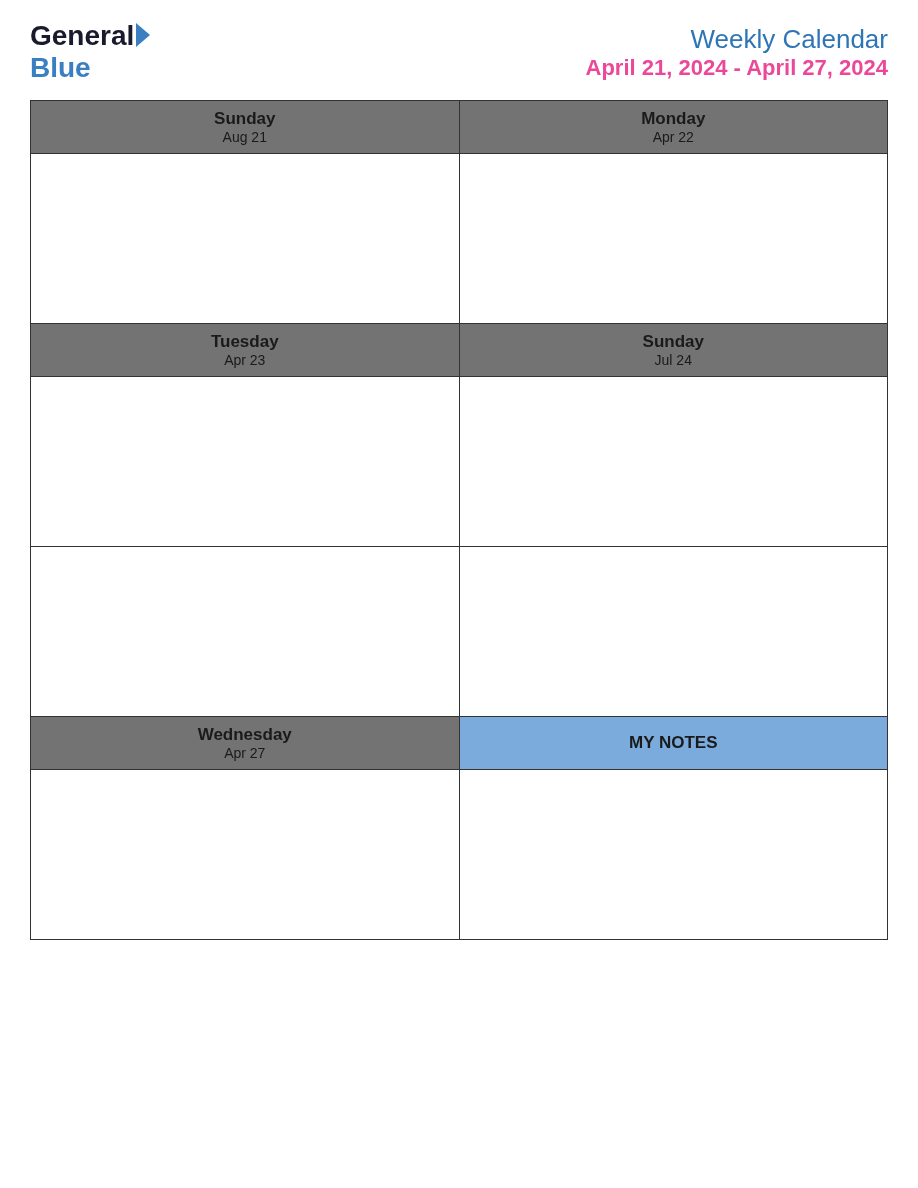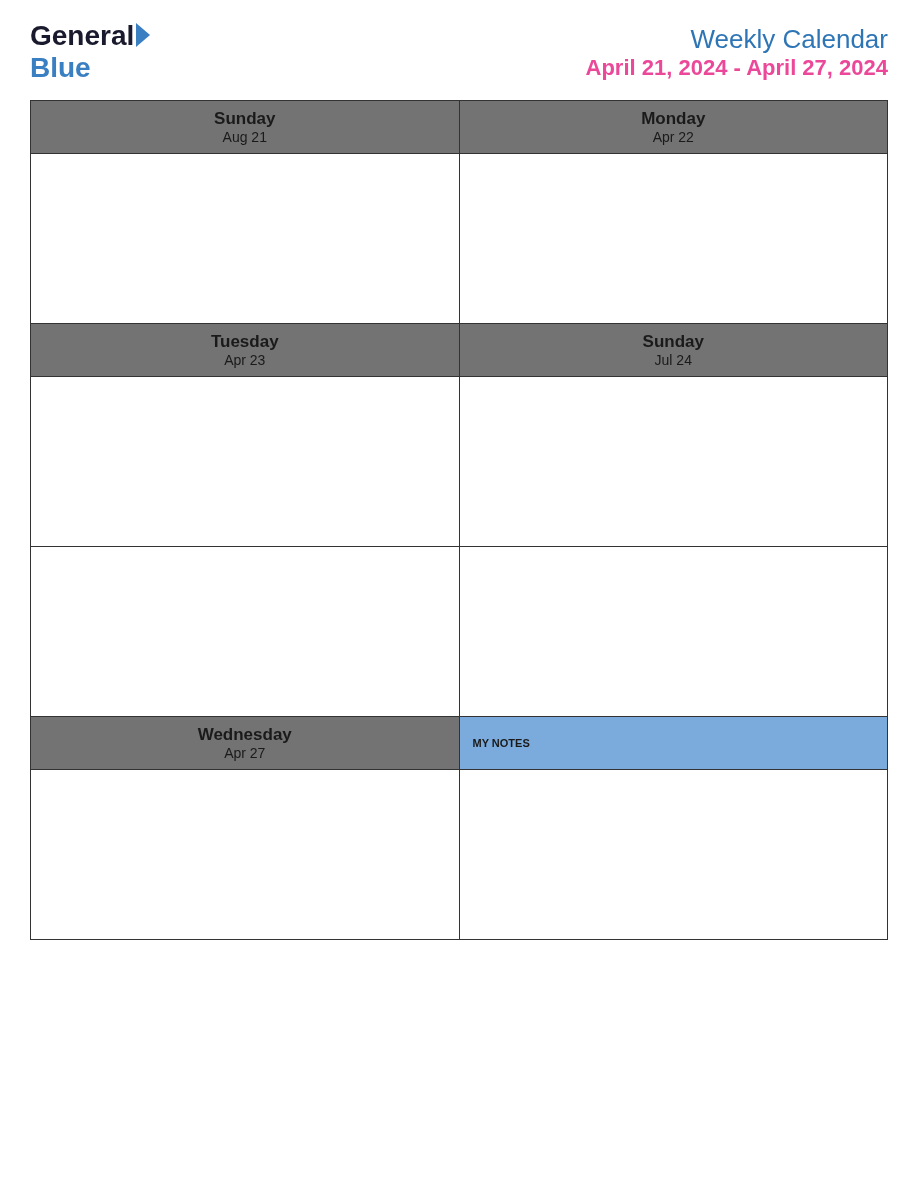--- a/index.html
+++ b/index.html
@@ -107,22 +107,23 @@
 
     .day-content {
       height: 170px;
       vertical-align: top;
       padding: 6px;
       background: #fff;
     }
 
     .notes-header {
       background-color: #7aabdc;
+      text-align: center;
       padding: 8px 13px;
-      font-size: 11px;
+      font-size: 17px;
       font-weight: bold;
       color: #1a1a1a;
     }
   </style>
 </head>
 <body>
 
 <div class="header">
   <div class="logo-wrapper">
     <div class="logo-line1">

